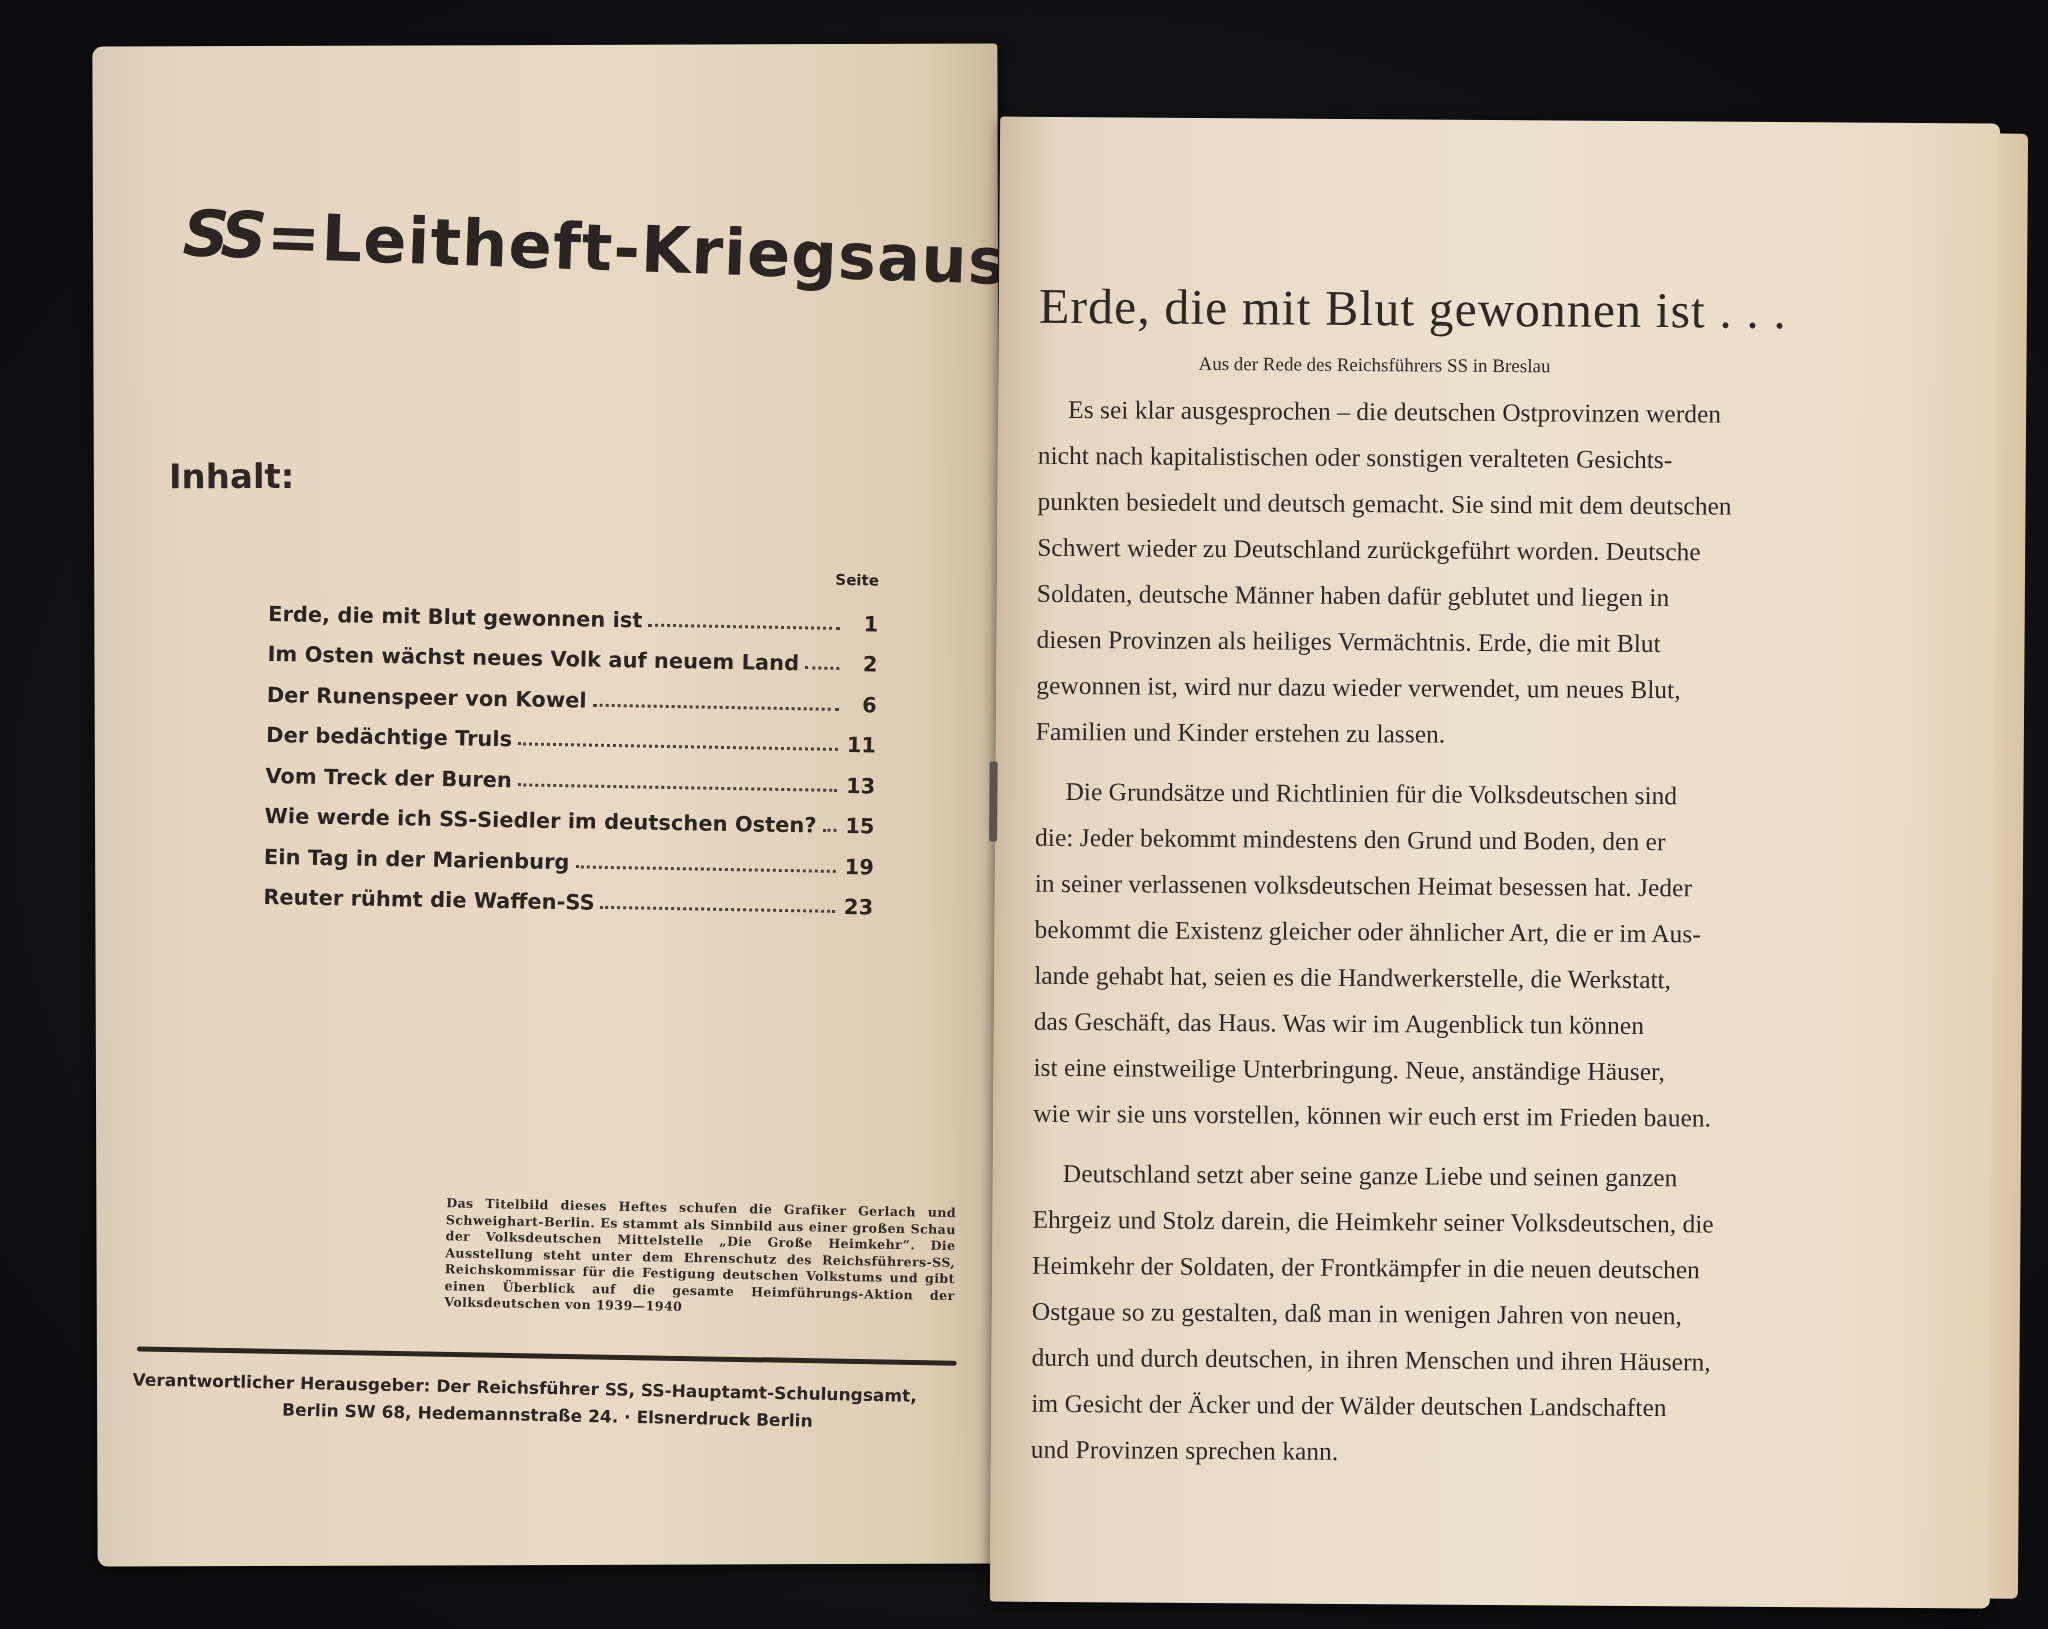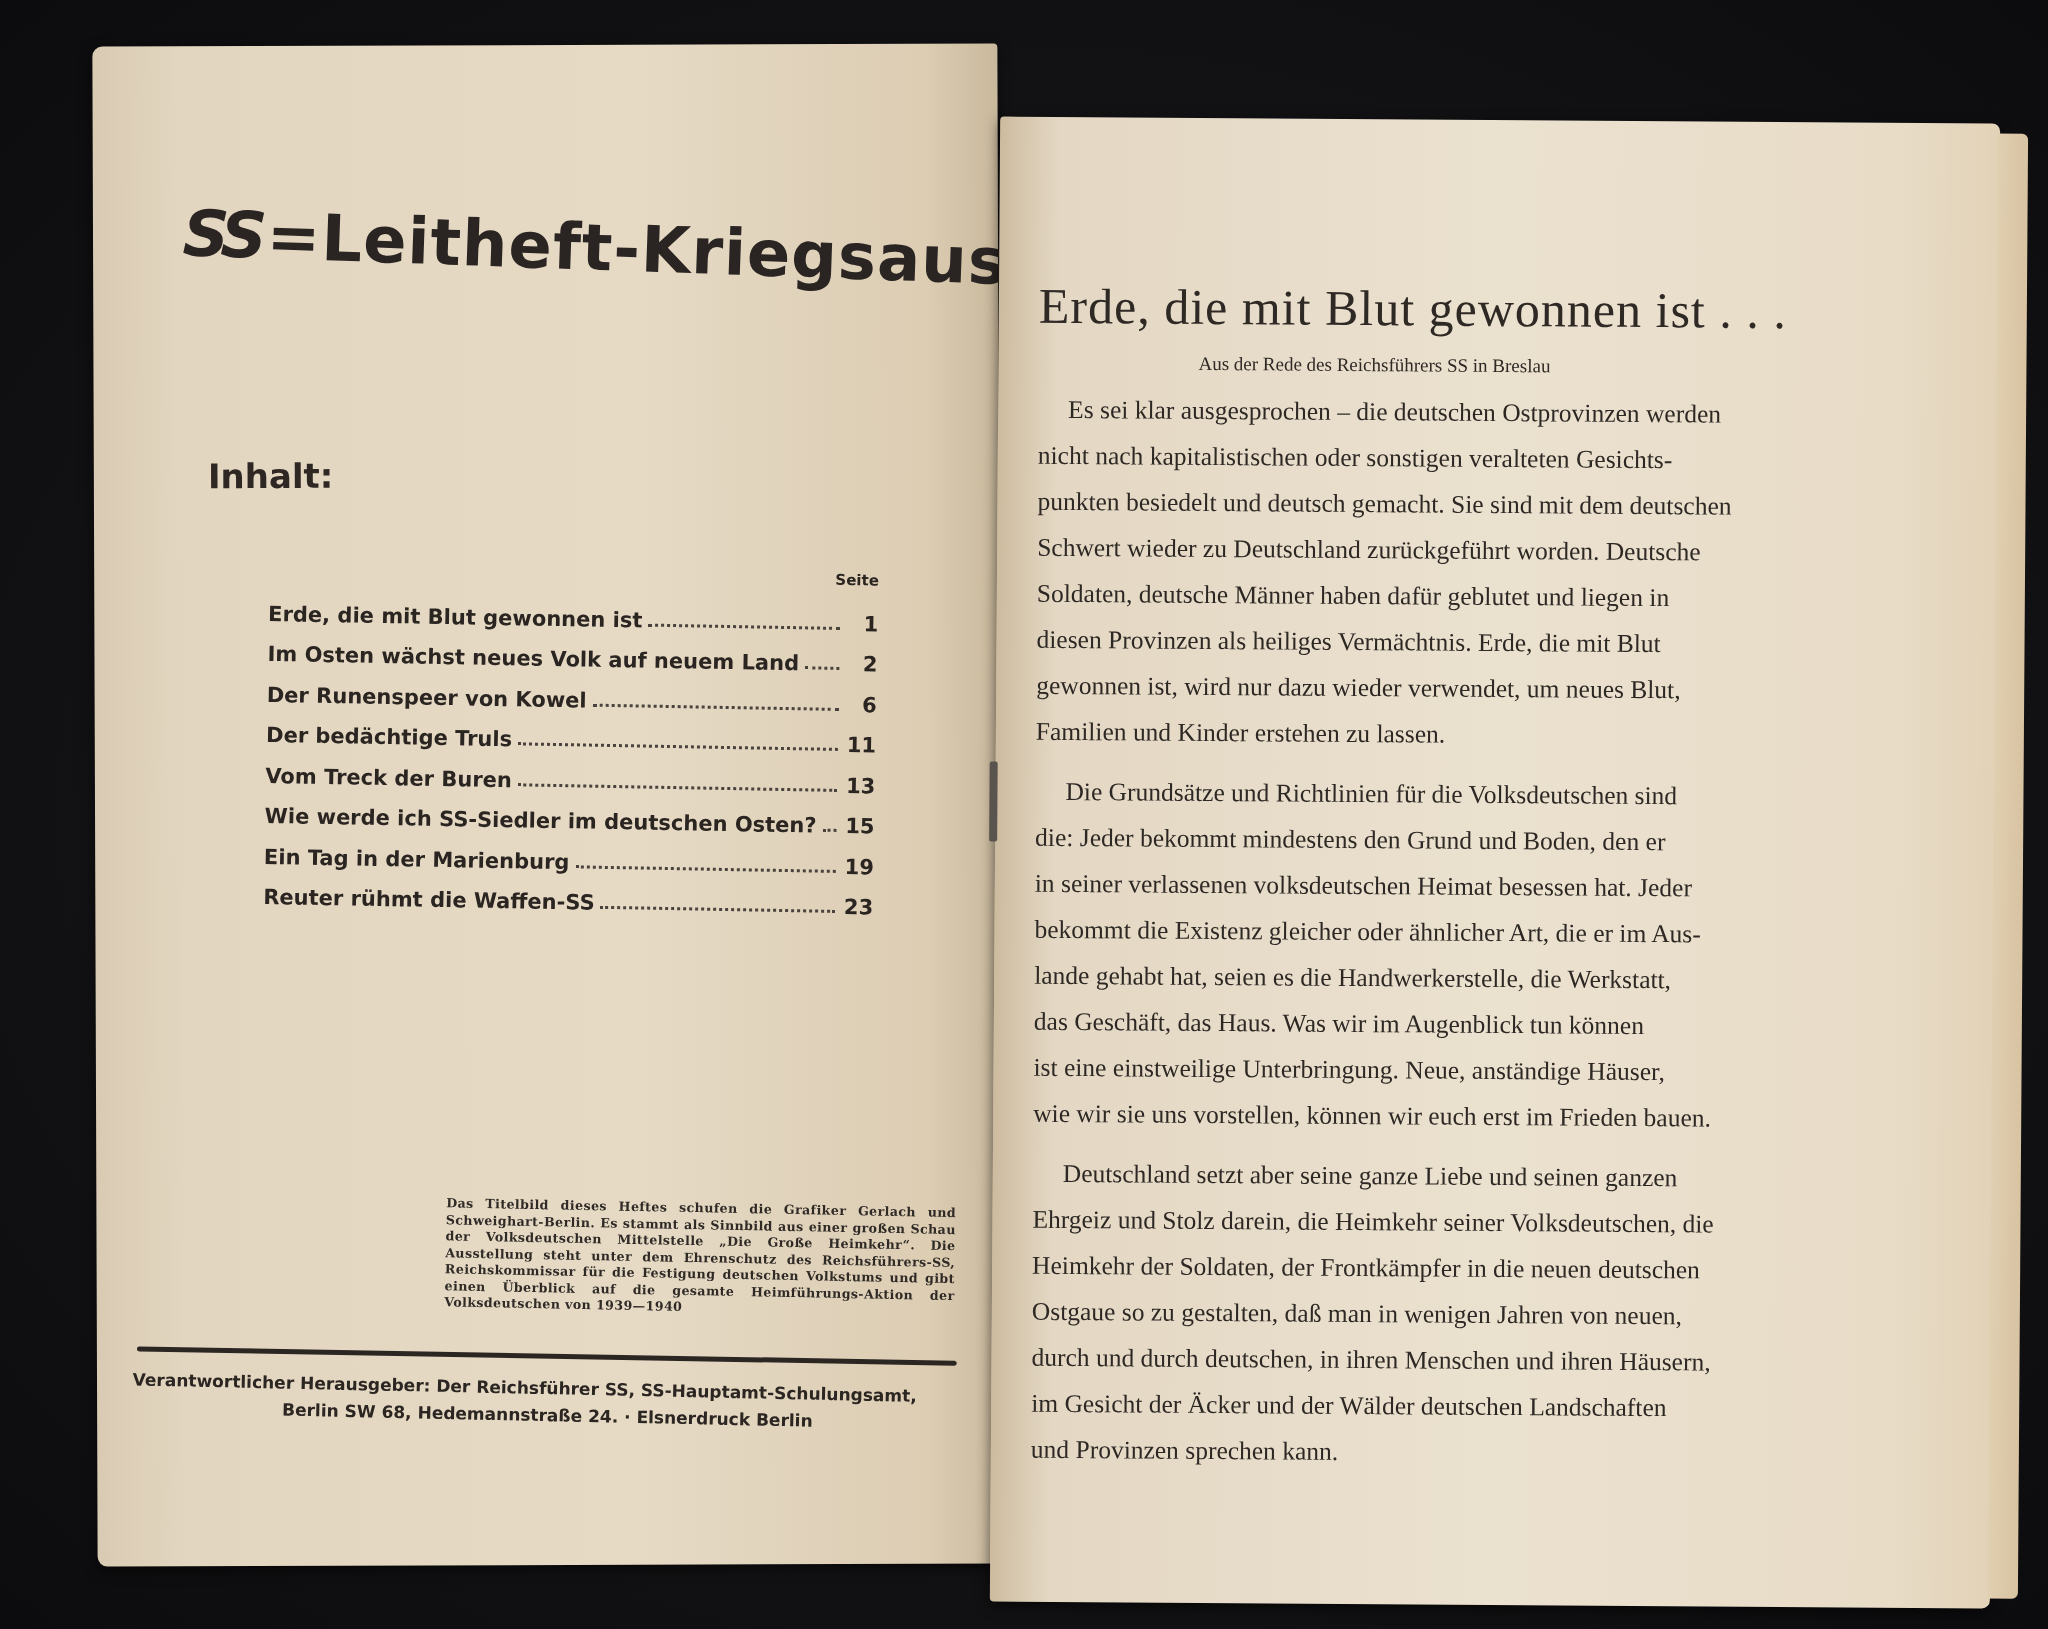--- a/index.html
+++ b/index.html
@@ -51,21 +51,21 @@
       font-family: "DejaVu Sans", sans-serif;
       font-weight: bold; font-size: 64px; letter-spacing: 1px;
       color: #2a2422;
       transform: rotate(2.2deg); transform-origin: left center;
       white-space: nowrap;
     }
     .masthead .rune { font-style: italic; letter-spacing: -6px; margin-right: 6px; }
     .toc-heading {
       position: absolute; left: 75px; top: 410px;
       font-family: "DejaVu Sans", sans-serif; font-weight: bold;
-      font-size: 34px; color: #2e2724; margin-left: 39px;
+      font-size: 34px; color: #2e2724;
     }
     .toc {
       position: absolute; left: 175px; top: 515px; width: 610px;
       font-family: "DejaVu Sans", sans-serif; font-weight: bold;
       font-size: 21px; color: #2b2522;
       transform: rotate(1.2deg); transform-origin: left top;
     }
     .toc-page-label {
       text-align: right; font-size: 15px; margin-bottom: 6px;
     }

